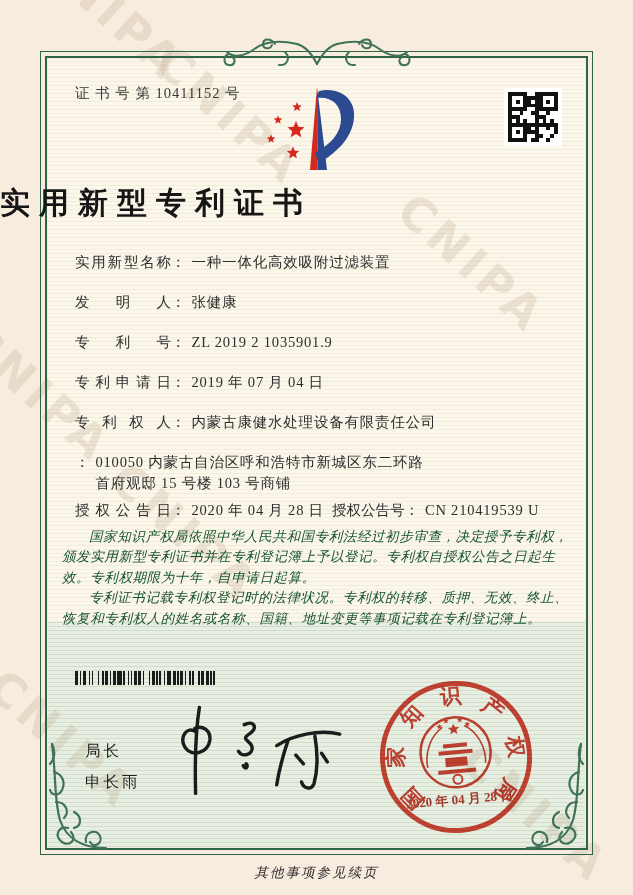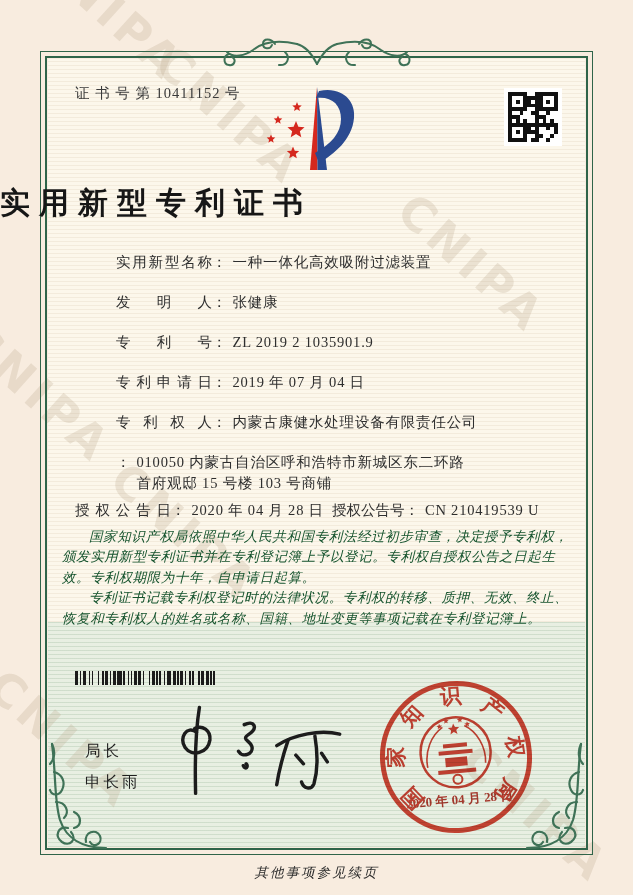--- a/index.html
+++ b/index.html
@@ -21,21 +21,21 @@
          font-size:46px;letter-spacing:5px;color:rgba(186,166,140,0.26);
          transform:rotate(42deg);white-space:nowrap;pointer-events:none;}
   
   .cert-number{left:75px;top:84px;font-size:14.5px;letter-spacing:1px;color:#3a3a3a;}
   .logo{left:258px;top:86px;width:105px;height:88px;}
   .qr{left:504px;top:88px;width:58px;height:58px;background:#ffffff;padding:4px;box-sizing:border-box;}
   .title{left:0;right:0;top:183px;font-size:30px;font-weight:bold;
          letter-spacing:9px;color:#161616;}
   
   .fields{left:75px;top:252px;right:64px;font-size:14.5px;color:#2e2e2e;}
-  .field-row{display:flex;margin-bottom:19px;line-height:21px;margin-left:41px;}
+  .field-row{display:flex;margin-bottom:19px;line-height:21px;}
   .field-row.address{margin-bottom:6px;}
   .field-label{display:inline-block;width:96px;flex:none;text-align:justify;text-align-last:justify;}
   .field-colon{flex:none;margin-right:6px;}
   .field-value{letter-spacing:0.8px;}
   .grant-row{display:flex;line-height:21px;}
   .grant-pair{display:flex;justify-content:space-between;}
   .grant-pair.second{margin-left:8px;}
   
   .paragraphs{left:62px;top:527px;right:54px;font-size:13.5px;line-height:20.4px;
          color:#14532d;font-style:italic;letter-spacing:0.6px;}

